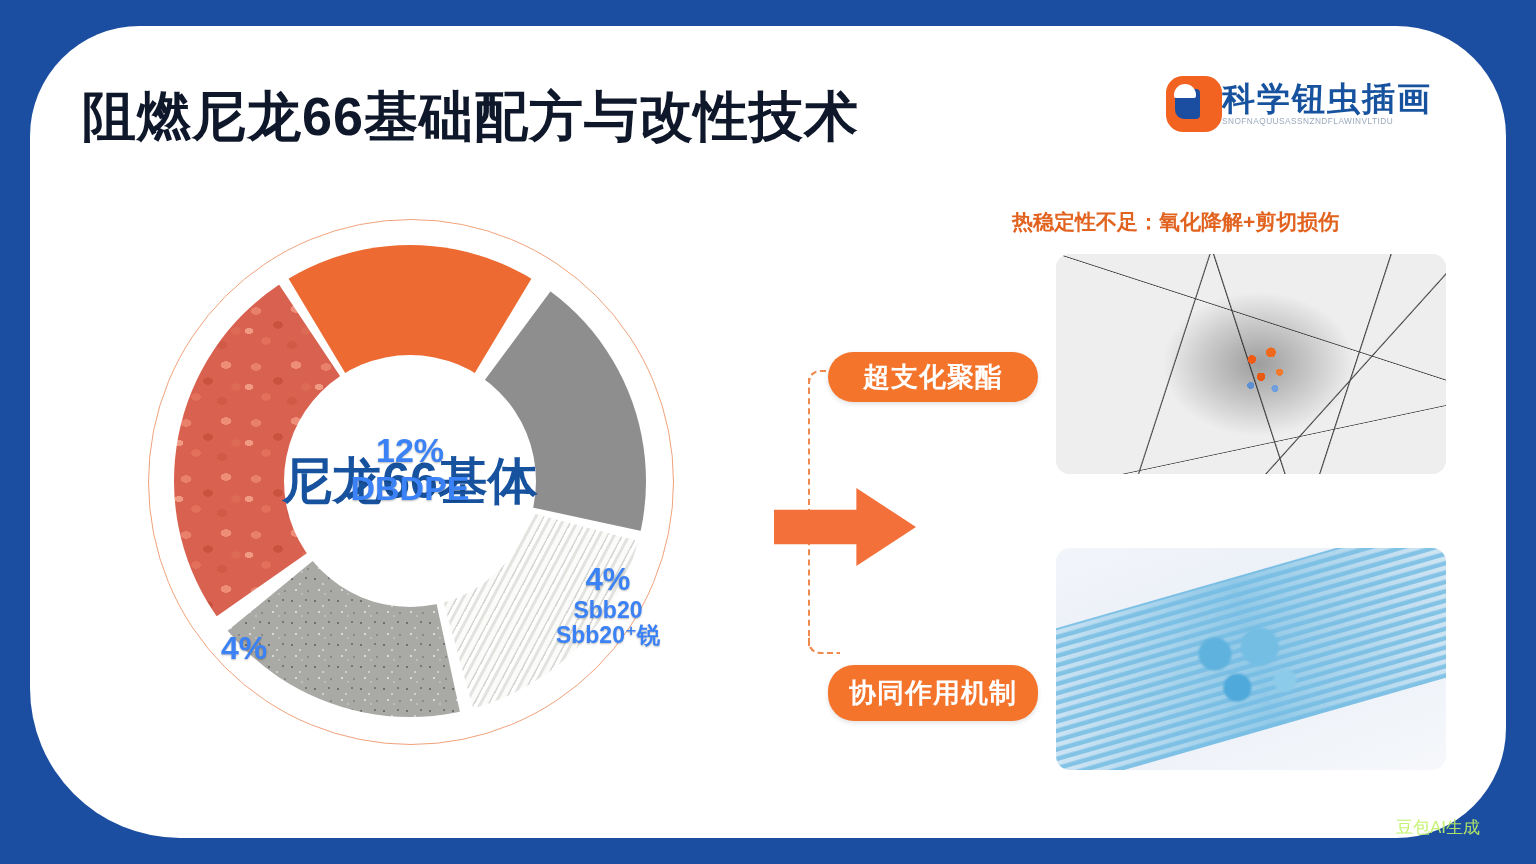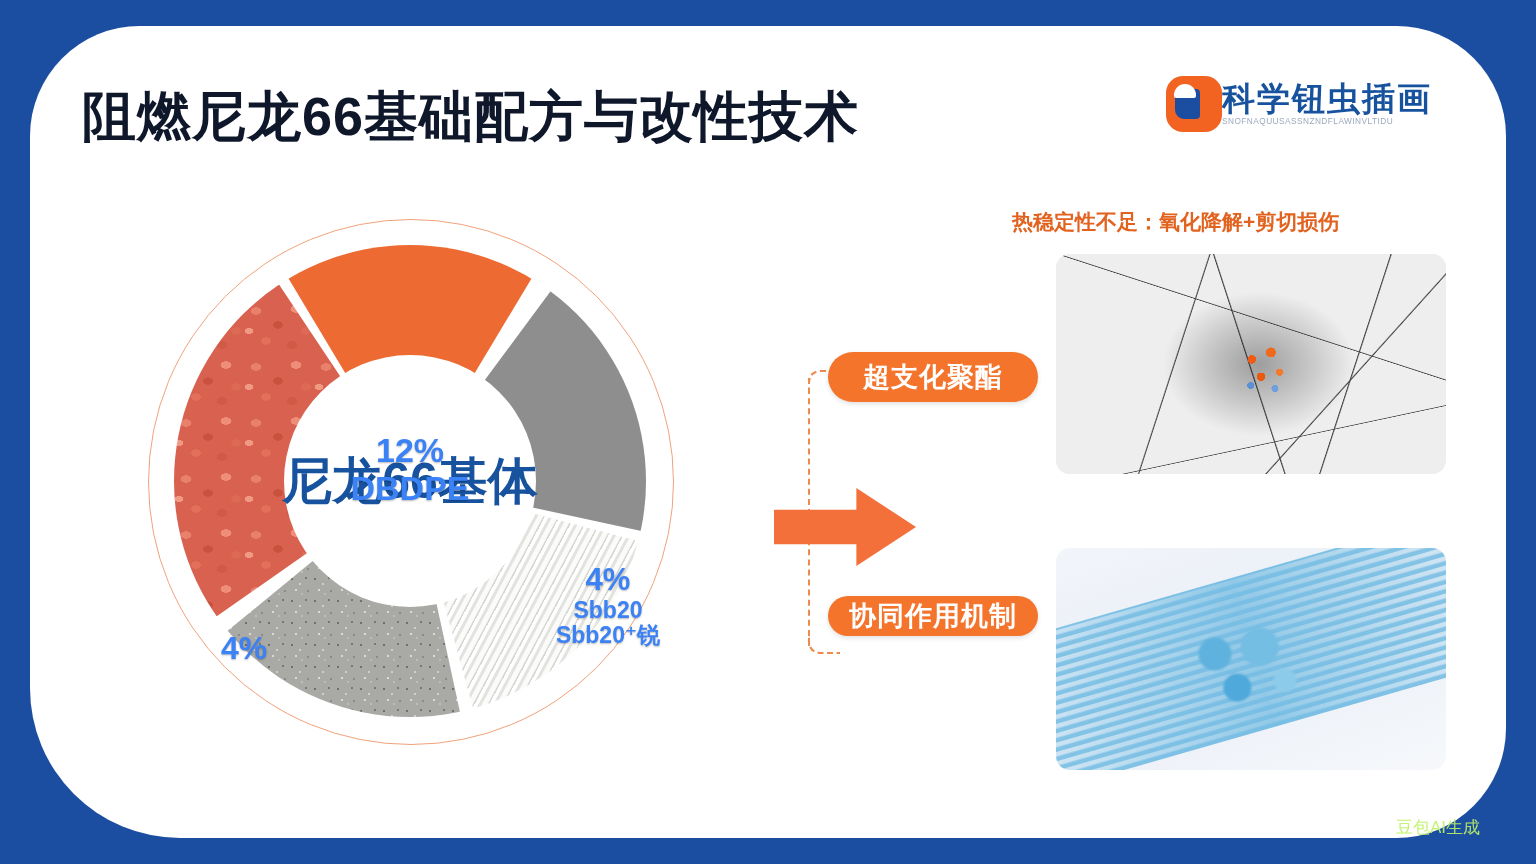--- a/index.html
+++ b/index.html
@@ -147,21 +147,21 @@
     clip-path:polygon(0% 28%,58% 28%,58% 0%,100% 50%,58% 100%,58% 72%,0% 72%);
   }
 
   .pill{
     position:absolute;background:#f4742c;border-radius:26px;
     color:#ffffff;font-size:27px;font-weight:bold;letter-spacing:1px;
     display:flex;align-items:center;justify-content:center;
     white-space:nowrap;box-shadow:0 2px 5px rgba(0,0,0,.12);
   }
   .pill-top{left:798px;top:326px;width:210px;height:50px;}
-  .pill-bot{left:798px;top:570px;width:210px;height:40px;}
+  .pill-bot{left:798px;top:639px;width:210px;height:56px;}
 
   
   .cap{
     position:absolute;font-size:21px;font-weight:bold;color:#e2631f;
     white-space:nowrap;
     margin-left:48px;
   }
   .cap-top{left:934px;top:182px;}
   .cap-bot{left:1010px;top:474px;}
 

